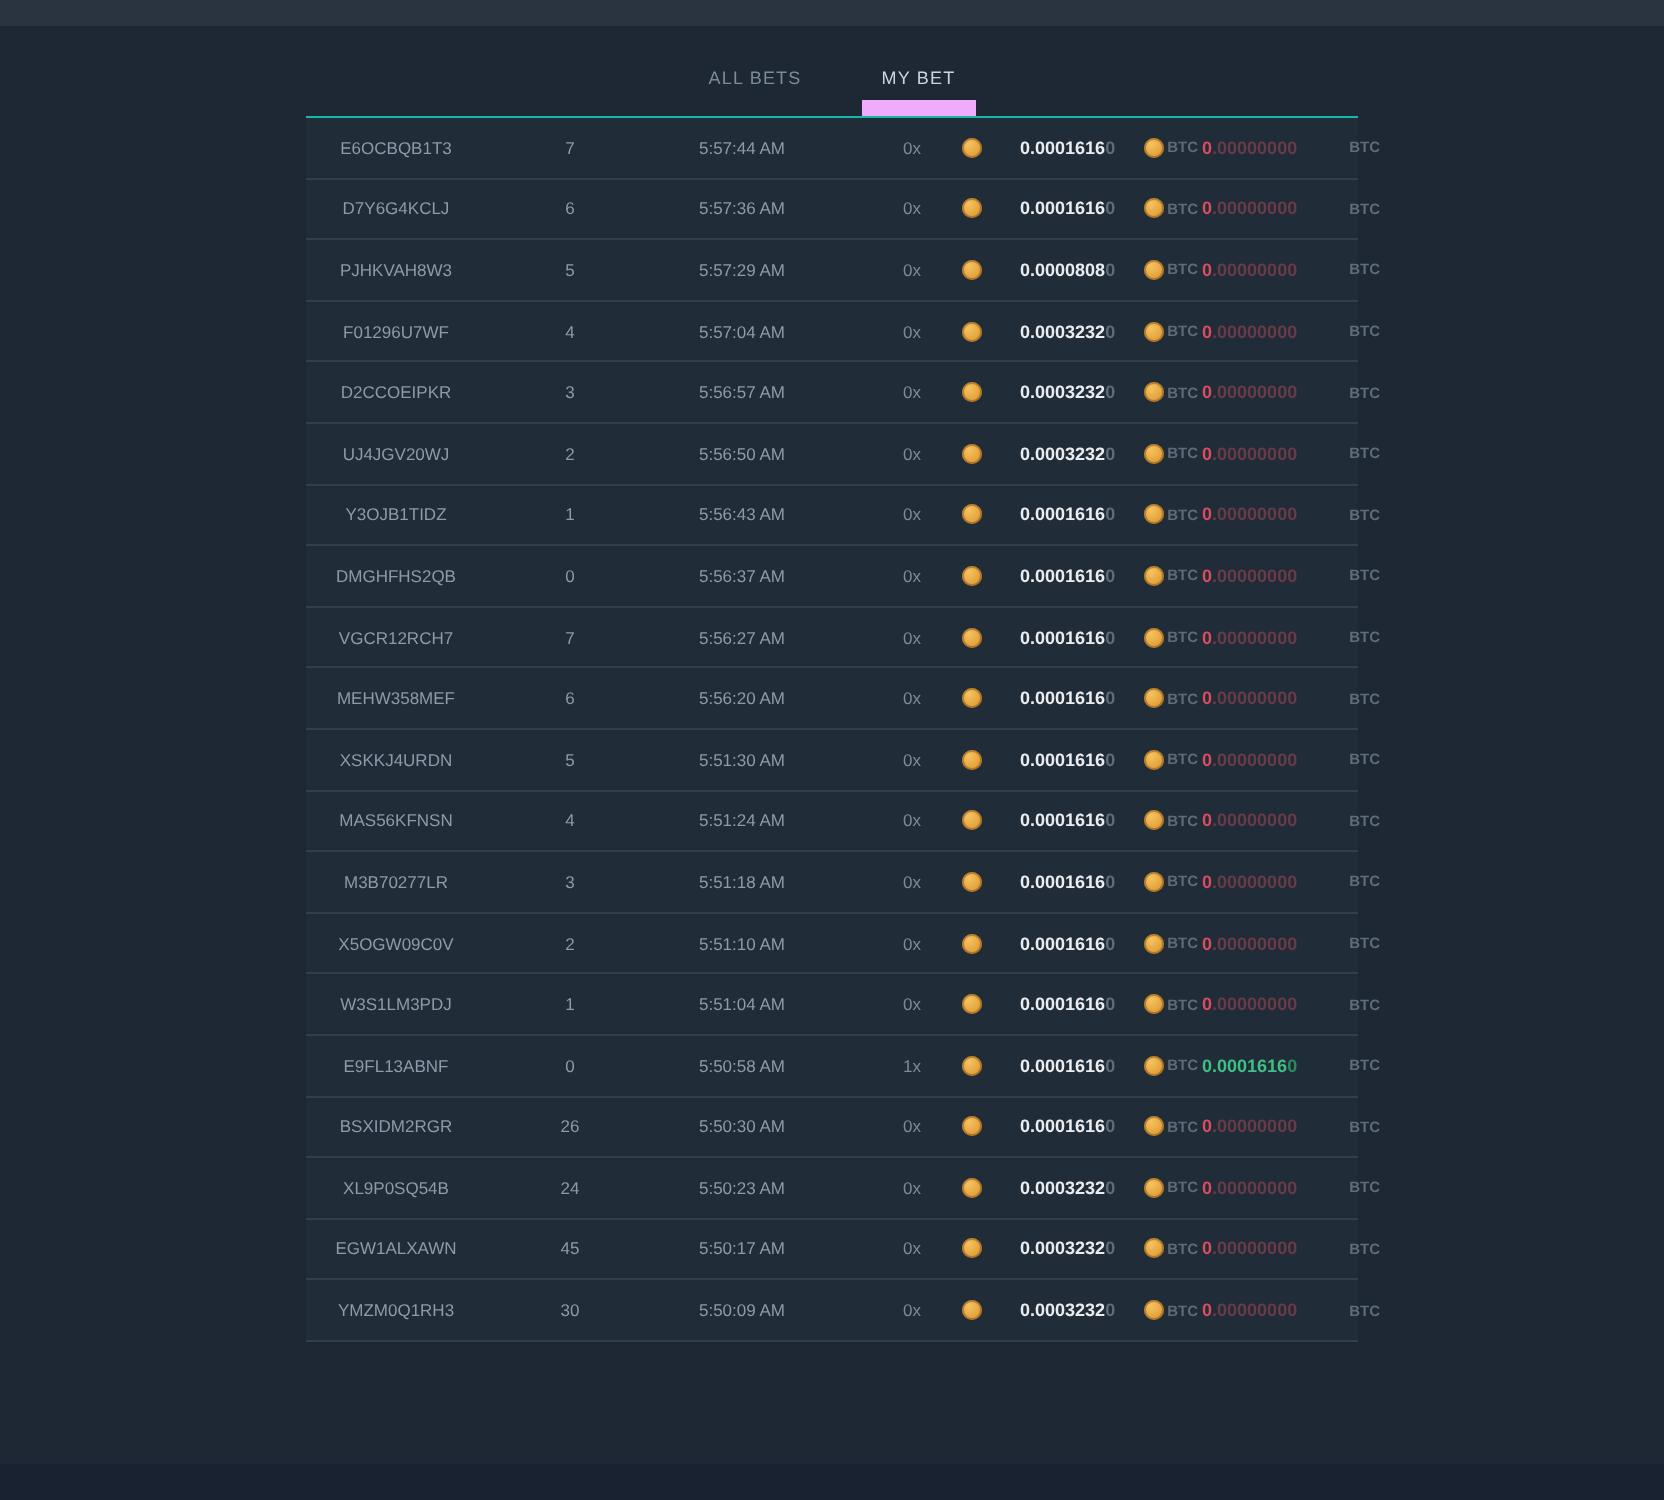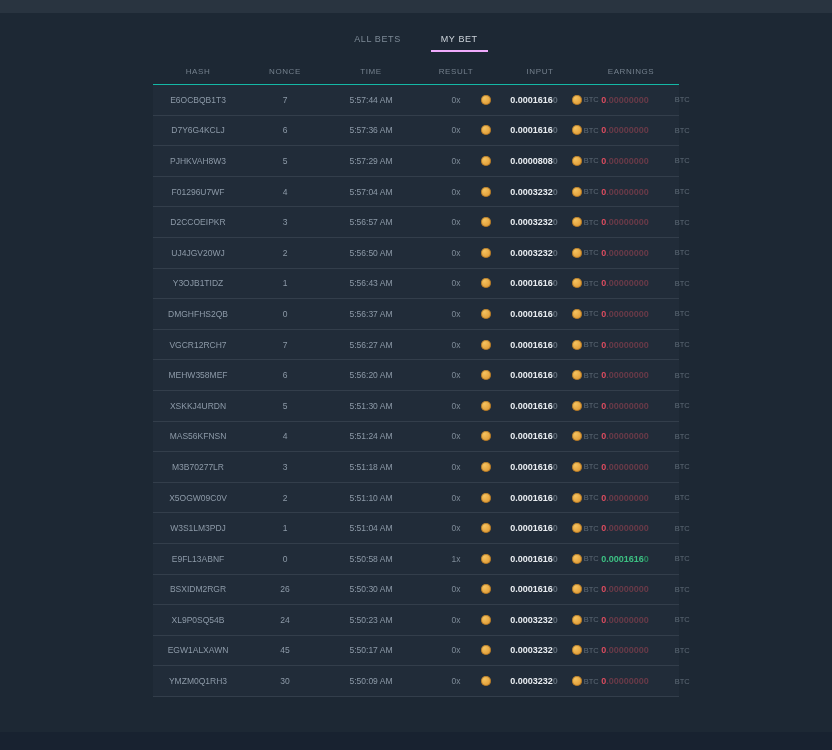--- a/index.html
+++ b/index.html
@@ -14,21 +14,21 @@
 
   .wrap{width:526px;margin:0 auto;}
 
   
   .tabs{display:flex;justify-content:center;gap:20px;margin-top:14px;}
   .tab{
     font-size:9px;letter-spacing:.6px;color:#7d8a97;
     padding:7px 10px 6px;cursor:pointer;border-bottom:2px solid transparent;
     text-transform:uppercase;
   }
-  .tab.active{color:#cdd4db;border-bottom:2px solid #f0abfc;}
+  .tab.active{color:#cdd4db;border-bottom:8px solid #f0abfc;}
 
   
   .thead{
     display:grid;grid-template-columns:90px 84px 88px 82px 86px 96px;
     margin-top:9px;padding:6px 0 8px;
   }
   .th{
     font-size:8px;letter-spacing:.6px;color:#74808d;
     text-align:center;text-transform:uppercase;
   }
@@ -44,47 +44,39 @@
   .cell{font-size:8.5px;color:#8d9aa8;text-align:center;white-space:nowrap;}
   .cell.result{color:#7d8a97;}
   .money{display:flex;align-items:center;justify-content:center;gap:19px;}
   .coin{
     width:10px;height:10px;border-radius:50%;flex:0 0 10px;
     background:radial-gradient(circle at 35% 30%, #f6c35f, #d88f2a);
     box-shadow:inset 0 0 0 1px rgba(120,70,10,.45);
   }
   .val{font-size:9px;font-weight:bold;color:#e9edf1;}
   .val .dim{color:#5f6b77;}
-  .btc{font-size:7.5px;color:#5f6b77;margin-left:7px;}
+  .btc{font-size:7.5px;color:#5f6b77;margin-left:7px;font-weight:bold;}
 
   .earn .val{color:#d94b5e;}
   .earn .val .dim{color:#693a48;}
   .row.win .earn .val{color:#3cc183;}
   .row.win .earn .val .dim{color:#2a8a60;}
 </style>
 </head>
 <body>
 
 <div class="top-strip"></div>
 
 <div class="wrap">
 
   <div class="tabs">
     <div class="tab">ALL BETS</div>
     <div class="tab active">MY BET</div>
   </div>
 
-  <div class="thead">
-    <div class="th">HASH</div>
-    <div class="th">NONCE</div>
-    <div class="th">TIME</div>
-    <div class="th">RESULT</div>
-    <div class="th">INPUT</div>
-    <div class="th">EARNINGS</div>
-  </div>
 
   <div class="tbody">
   <div class="row">
     <div class="cell hash">E6OCBQB1T3</div>
     <div class="cell">7</div>
     <div class="cell">5:57:44 AM</div>
     <div class="cell result">0x</div>
     <div class="cell money input">
       <span class="coin"></span>
       <span class="val"><span>0.0001616</span><span class="dim">0</span></span>

